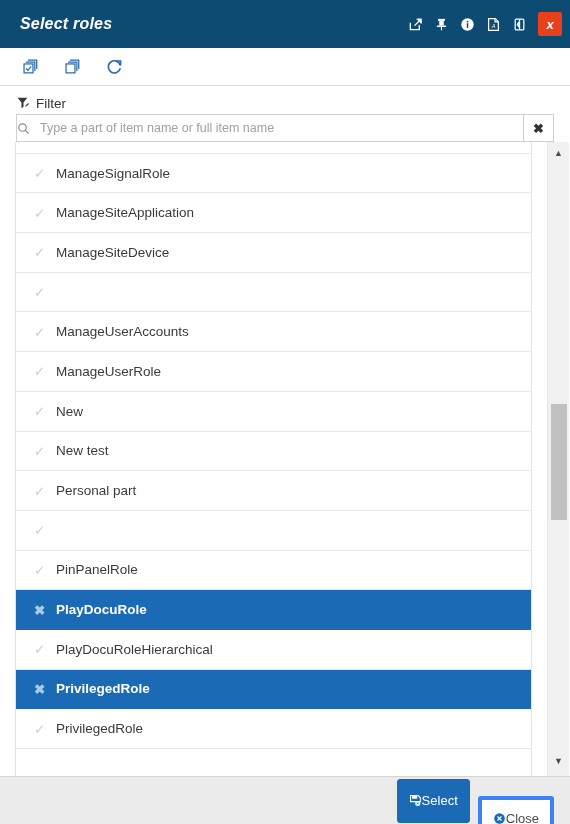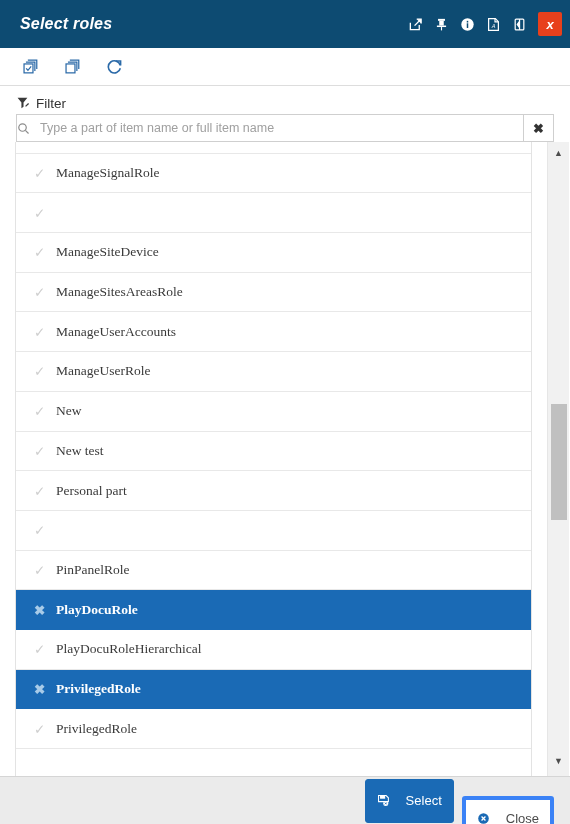--- a/index.html
+++ b/index.html
@@ -181,21 +181,21 @@
     color: #cfcfcf;
     flex: 0 0 auto;
   }
   .row.selected {
     background: #1a6ab5;
     color: #ffffff;
     font-weight: bold;
     border-bottom: 1px solid #1a6ab5;
   }
   .row.selected .row-icon { color: #a8cbe8; }
-  .row-label { white-space: nowrap; font-family: Liberation Serif, serif; }
+  .row-label { white-space: nowrap; }
 
   
   .scrollbar {
     position: absolute;
     right: 1px;
     top: 0;
     bottom: 0;
     width: 22px;
     background: #f1f1f1;
     border-left: 1px solid #e6e6e6;
@@ -231,21 +231,21 @@
     justify-content: flex-end;
     padding-right: 16px;
     gap: 8px;
     flex: 0 0 auto;
   }
   .btn {
     height: 44px;
     border-radius: 3px;
     display: inline-flex;
     align-items: center;
-    gap: 16px;
+    gap: 0;
     padding: 0 11px;
     font-size: 13px;
     cursor: pointer;
     white-space: nowrap;
   }
   .btn-primary {
     background: #1a6ab5;
     border: 1px solid #1a6ab5;
     color: #ffffff;
   }
@@ -363,28 +363,28 @@
   <div class="list-wrap">
     <div class="list-frame">
       <div class="list-inner" id="list-inner">
           <div class="row"></div>
           <div class="row">
             <span class="row-icon">✓</span>
             <span class="row-label">ManageSignalRole</span>
           </div>
           <div class="row">
             <span class="row-icon">✓</span>
+            <span class="row-label">ManageSiteApplication</span>
           </div>
           <div class="row">
             <span class="row-icon">✓</span>
             <span class="row-label">ManageSiteDevice</span>
           </div>
           <div class="row">
             <span class="row-icon">✓</span>
-            <span class="row-label">ManageSitesAreasRole</span>
           </div>
           <div class="row">
             <span class="row-icon">✓</span>
             <span class="row-label">ManageUserAccounts</span>
           </div>
           <div class="row">
             <span class="row-icon">✓</span>
             <span class="row-label">ManageUserRole</span>
           </div>
           <div class="row">

